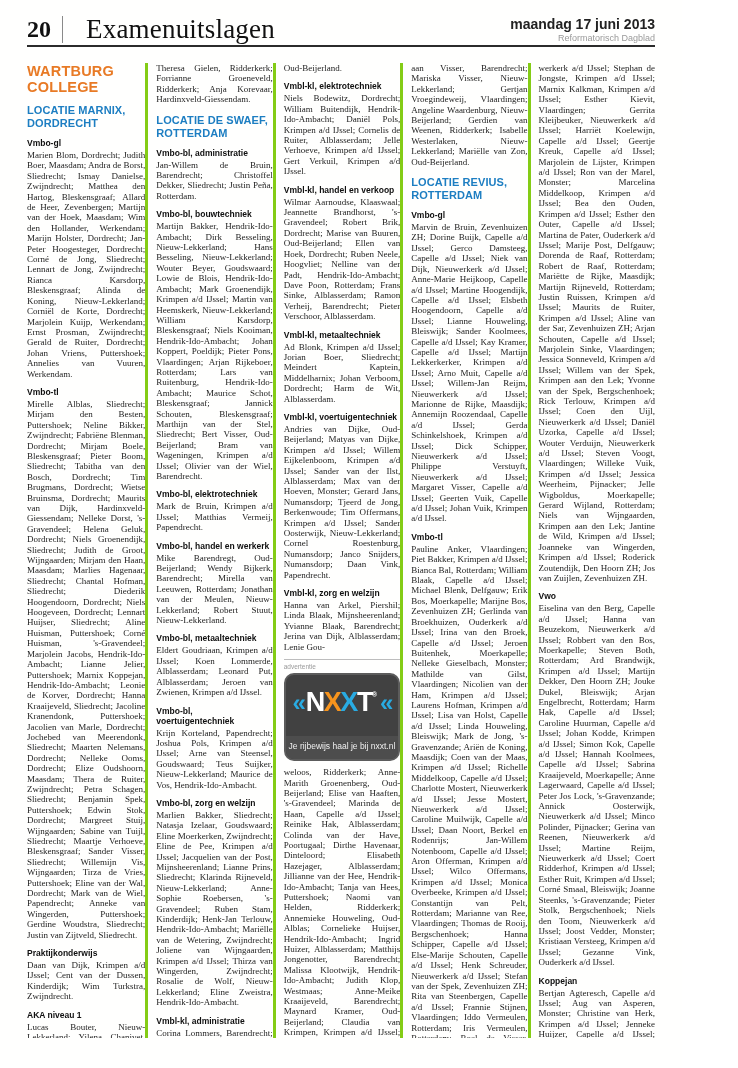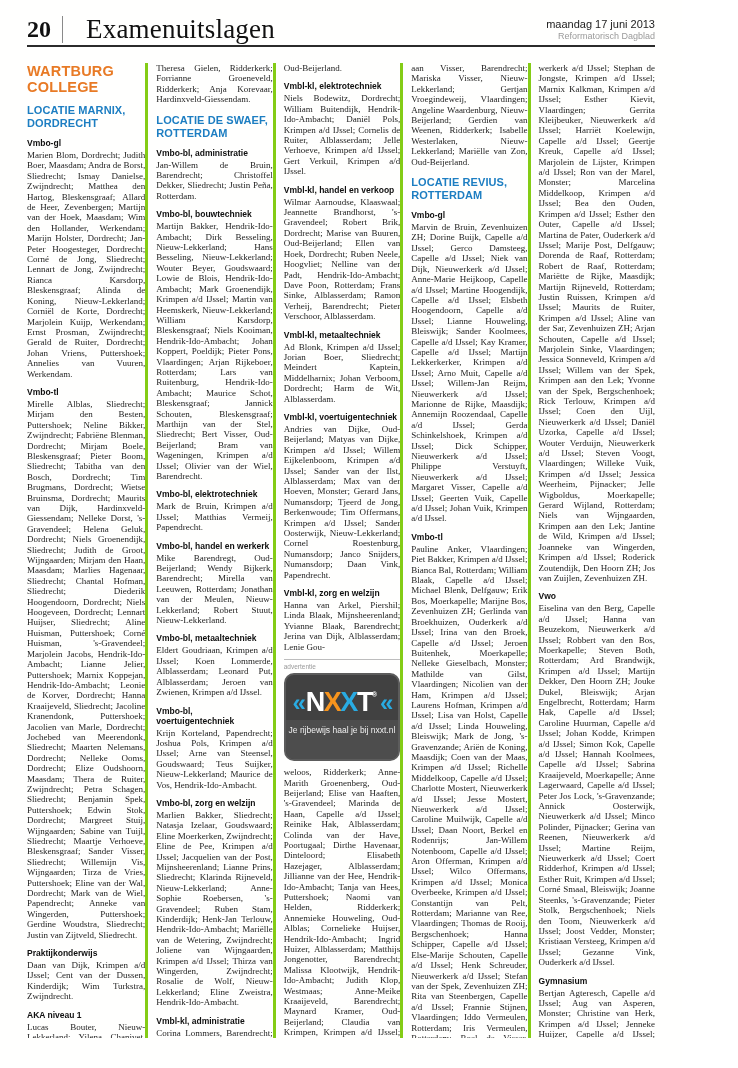--- a/index.html
+++ b/index.html
@@ -8,21 +8,21 @@
     width:682px; height:1068px; overflow:hidden; background:#fffffe;
     padding:0 27px; font-family:"Liberation Serif", serif; color:#1d1d1d;
   }
   
   .masthead { display:flex; align-items:center; padding-top:20px; height:38px; }
   .pagenum { font-size:24px; font-weight:bold; color:#111; line-height:1; }
   .vrule { width:1px; height:27px; background:#8a8a8a; margin:0 11px; }
   .title { font-size:27px; font-weight:normal; margin:12px; color:#111;
            font-family:"Liberation Serif", serif; letter-spacing:0.2px; line-height:1; }
   .dateblock { margin-left:auto; text-align:right; font-family:"Liberation Sans", sans-serif; }
-  .date  { font-size:11px; font-weight:normal; color:#222; }
+  .date  { font-size:14px; font-weight:bold; color:#222; }
   .paper { font-size:9px; color:#9a9a9a; margin-top:1px; }
   .toprule { border-top:2px solid #2b2b2b; margin-top:7px; }
   
   main { display:flex; justify-content:space-between; padding-top:16px; height:988px; }
   .col { width:125px; height:975px; overflow:hidden; }
   .col + .col { border-left:3px solid #84cc16; padding-left:8px; width:134px; }
   .col > :first-child { margin-top:0 !important; }
   .school {
     font-family:"Liberation Sans", sans-serif; font-weight:bold;
     font-size:14.5px; line-height:16px; color:var(--c-school,#e87a25);
@@ -53,21 +53,21 @@
   }
   .ad-logo .chev { color:var(--c-adblue,#29abe2); font-size:24px; letter-spacing:-2px; font-weight:bold; }
   .ad-logo .chev.left { margin-right:2px; }
   .ad-logo .chev.right { margin-left:3px; }
   .ad-logo .x1 { color:var(--c-adorange,#f7941d); }
   .ad-logo .x2 { color:var(--c-adblue,#29abe2); }
   .ad-logo .reg { font-size:7px; color:#fff; align-self:flex-start; margin-top:2px; letter-spacing:0; }
   .ad-tagline {
     position:absolute; bottom:0; left:0; right:0; background:#4d4d4d;
     font-family:"Liberation Sans", sans-serif; font-size:8.5px; color:#f0f0f0;
-    text-align:center; padding:5px 0 24px;
+    text-align:center; padding:5px 0 8px;
   }
 </style>
 </head>
 <body>
 
 <div class="page">
   <header class="masthead">
     <span class="pagenum">20</span>
     <span class="vrule"></span>
     <h1 class="title">Examenuitslagen</h1>
@@ -148,18 +148,18 @@
         <p class="names">Marvin de Bruin, Zevenhuizen ZH; Dorine Buijk, Capelle a/d IJssel; Gerco Damsteeg, Capelle a/d IJssel; Niek van Dijk, Nieuwerkerk a/d IJssel; Anne-Marie Heijkoop, Capelle a/d IJssel; Martine Hoogendijk, Capelle a/d IJssel; Elsbeth Hoogendoorn, Capelle a/d IJssel; Lianne Houweling, Bleiswijk; Sander Koolmees, Capelle a/d IJssel; Kay Kramer, Capelle a/d IJssel; Martijn Lekkerkerker, Krimpen a/d IJssel; Arno Muit, Capelle a/d IJssel; Willem-Jan Reijm, Nieuwerkerk a/d IJssel; Marionne de Rijke, Maasdijk; Annemijn Roozendaal, Capelle a/d IJssel; Gerda Schinkelshoek, Krimpen a/d IJssel; Dick Schipper, Nieuwerkerk a/d IJssel; Philippe Verstuyft, Nieuwerkerk a/d IJssel; Margaret Visser, Capelle a/d IJssel; Geerten Vuik, Capelle a/d IJssel; Johan Vuik, Krimpen a/d IJssel.</p>
         <div class="subhead">Vmbo-tl</div>
         <p class="names">Pauline Anker, Vlaardingen; Piet Bakker, Krimpen a/d IJssel; Bianca Bal, Rotterdam; William Blaak, Capelle a/d IJssel; Michael Blenk, Delfgauw; Erik Bos, Moerkapelle; Marijne Bos, Zevenhuizen ZH; Gerlinda van Broekhuizen, Ouderkerk a/d IJssel; Irina van den Broek, Capelle a/d IJssel; Jeroen Buitenhek, Moerkapelle; Nelleke Gieselbach, Monster; Mathilde van Gilst, Vlaardingen; Nicolien van der Ham, Krimpen a/d IJssel; Laurens Hofman, Krimpen a/d IJssel; Lisa van Holst, Capelle a/d IJssel; Linda Houweling, Bleiswijk; Mark de Jong, 's-Gravenzande; Ariën de Koning, Maasdijk; Coen van der Maas, Krimpen a/d IJssel; Richelle Middelkoop, Capelle a/d IJssel; Charlotte Mostert, Nieuwerkerk a/d IJssel; Jesse Mostert, Nieuwerkerk a/d IJssel; Caroline Muilwijk, Capelle a/d IJssel; Daan Noort, Berkel en Rodenrijs; Jan-Willem Notenboom, Capelle a/d IJssel; Aron Offerman, Krimpen a/d IJssel; Wilco Offermans, Krimpen a/d IJssel; Monica Overbeeke, Krimpen a/d IJssel; Constantijn van Pelt, Rotterdam; Marianne van Ree, Vlaardingen; Thomas de Rooij, Bergschenhoek; Hanna Schipper, Capelle a/d IJssel; Else-Marije Schouten, Capelle a/d IJssel; Henk Schreuder, Nieuwerkerk a/d IJssel; Stefan van der Spek, Zevenhuizen ZH; Rita van Steenbergen, Capelle a/d IJssel; Frannie Stijnen, Vlaardingen; Iddo Vermeulen, Rotterdam; Iris Vermeulen, Rotterdam; Roel de Visser, Capelle a/d IJssel; Louise van Vliet, Capelle a/d IJssel; Vera Waarts, Rotterdam; Janita Weerheim, Vlaardingen.</p>
         <div class="subhead">Havo</div>
         <p class="names">Joost van Bloois, Berkel en Rodenrijs; Marleen Boender, Capelle a/d IJssel; Nelleke Boer, Capelle a/d IJssel; Hein Boers, Ouderkerk a/d IJssel; Gerjon van de Bovenkamp, Krimpen a/d IJssel; Jacqueline den Braber, Krimpen a/d IJssel; Karl Brandemann, Krimpen a/d IJssel; Eline Cammeraat, Moerkapelle; Diederick Casteleijn, Ouderkerk a/d IJssel; Willem-Jan Damsteeg, Capelle a/d IJssel; Mariska van den Dorpel, Vlaardingen; Eef de Kerkert, Rotterdam; Martha de Feel, Krimpen a/d IJssel; Jessica Gouweleeuw, Krimpen a/d IJssel; Liza van der Grond, Krimpen aan den Lek; Bas Hoogendoorn, Nieu-</p>
       </div>
       <div class="col">
         <p class="names">werkerk a/d IJssel; Stephan de Jongste, Krimpen a/d IJssel; Marnix Kalkman, Krimpen a/d IJssel; Esther Kievit, Vlaardingen; Gerrita Kleijbeuker, Nieuwerkerk a/d IJssel; Harriët Koelewijn, Capelle a/d IJssel; Geertje Kreuk, Capelle a/d IJssel; Marjolein de Lijster, Krimpen a/d IJssel; Ron van der Marel, Monster; Marcelina Middelkoop, Krimpen a/d IJssel; Bea den Ouden, Krimpen a/d IJssel; Esther den Outer, Capelle a/d IJssel; Martina de Pater, Ouderkerk a/d IJssel; Marije Post, Delfgauw; Dorenda de Raaf, Rotterdam; Robert de Raaf, Rotterdam; Mariëtte de Rijke, Maasdijk; Martijn Rijneveld, Rotterdam; Justin Ruissen, Krimpen a/d IJssel; Maurits de Ruiter, Krimpen a/d IJssel; Aline van der Sar, Zevenhuizen ZH; Arjan Schouten, Capelle a/d IJssel; Marjolein Sinke, Vlaardingen; Jessica Sonneveld, Krimpen a/d IJssel; Willem van der Spek, Krimpen aan den Lek; Yvonne van der Spek, Bergschenhoek; Rick Terlouw, Krimpen a/d IJssel; Coen den Uijl, Nieuwerkerk a/d IJssel; Daniël Uzorka, Capelle a/d IJssel; Wouter Verduijn, Nieuwerkerk a/d IJssel; Steven Voogt, Vlaardingen; Willeke Vuik, Krimpen a/d IJssel; Jessica Weerheim, Pijnacker; Jelle Wigboldus, Moerkapelle; Gerard Wijland, Rotterdam; Niels van Wijngaarden, Krimpen aan den Lek; Jantine de Wild, Krimpen a/d IJssel; Joanneke van Wingerden, Krimpen a/d IJssel; Roderick Zoutendijk, Den Hoorn ZH; Jos van Zuijlen, Zevenhuizen ZH.</p>
         <div class="subhead">Vwo</div>
         <p class="names">Eiselina van den Berg, Capelle a/d IJssel; Hanna van Beuzekom, Nieuwerkerk a/d IJssel; Robbert van den Bos, Moerkapelle; Steven Both, Rotterdam; Ard Brandwijk, Krimpen a/d IJssel; Martijn Dekker, Den Hoorn ZH; Jouke Dukel, Bleiswijk; Arjan Engelbrecht, Rotterdam; Harm Hak, Capelle a/d IJssel; Caroline Huurman, Capelle a/d IJssel; Johan Kodde, Krimpen a/d IJssel; Simon Kok, Capelle a/d IJssel; Hannah Koolmees, Capelle a/d IJssel; Sabrina Kraaijeveld, Moerkapelle; Anne Lagerwaard, Capelle a/d IJssel; Peter Jos Lock, 's-Gravenzande; Annick Oosterwijk, Nieuwerkerk a/d IJssel; Minco Polinder, Pijnacker; Gerina van Reenen, Nieuwerkerk a/d IJssel; Martine Reijm, Nieuwerkerk a/d IJssel; Coert Ridderhof, Krimpen a/d IJssel; Esther Ruit, Krimpen a/d IJssel; Corné Smaal, Bleiswijk; Joanne Steenks, 's-Gravenzande; Pieter Stolk, Bergschenhoek; Niels den Toom, Nieuwerkerk a/d IJssel; Joost Vedder, Monster; Kristiaan Versteeg, Krimpen a/d IJssel; Gezanne Vink, Ouderkerk a/d IJssel.</p>
-        <div class="subhead">Gymnasium</div>
+        <div class="subhead">Koppejan</div>
         <p class="names">Bertjan Agteresch, Capelle a/d IJssel; Aug van Asperen, Monster; Christine van Herk, Krimpen a/d IJssel; Jenneke Huijzer, Capelle a/d IJssel; Eline de Jong, Krimpen a/d IJssel; Pieter Slingerland, Krimpen a/d IJssel; Jacqueline Tichem, Delft; Roeland Wildemans, Nieuwerkerk a/d IJssel.</p>
         <div class="location">LOCATIE GUIDO DE BRÈS, ROTTERDAM</div>
       </div>
     </main>
 </div>
 
 </body></html>

